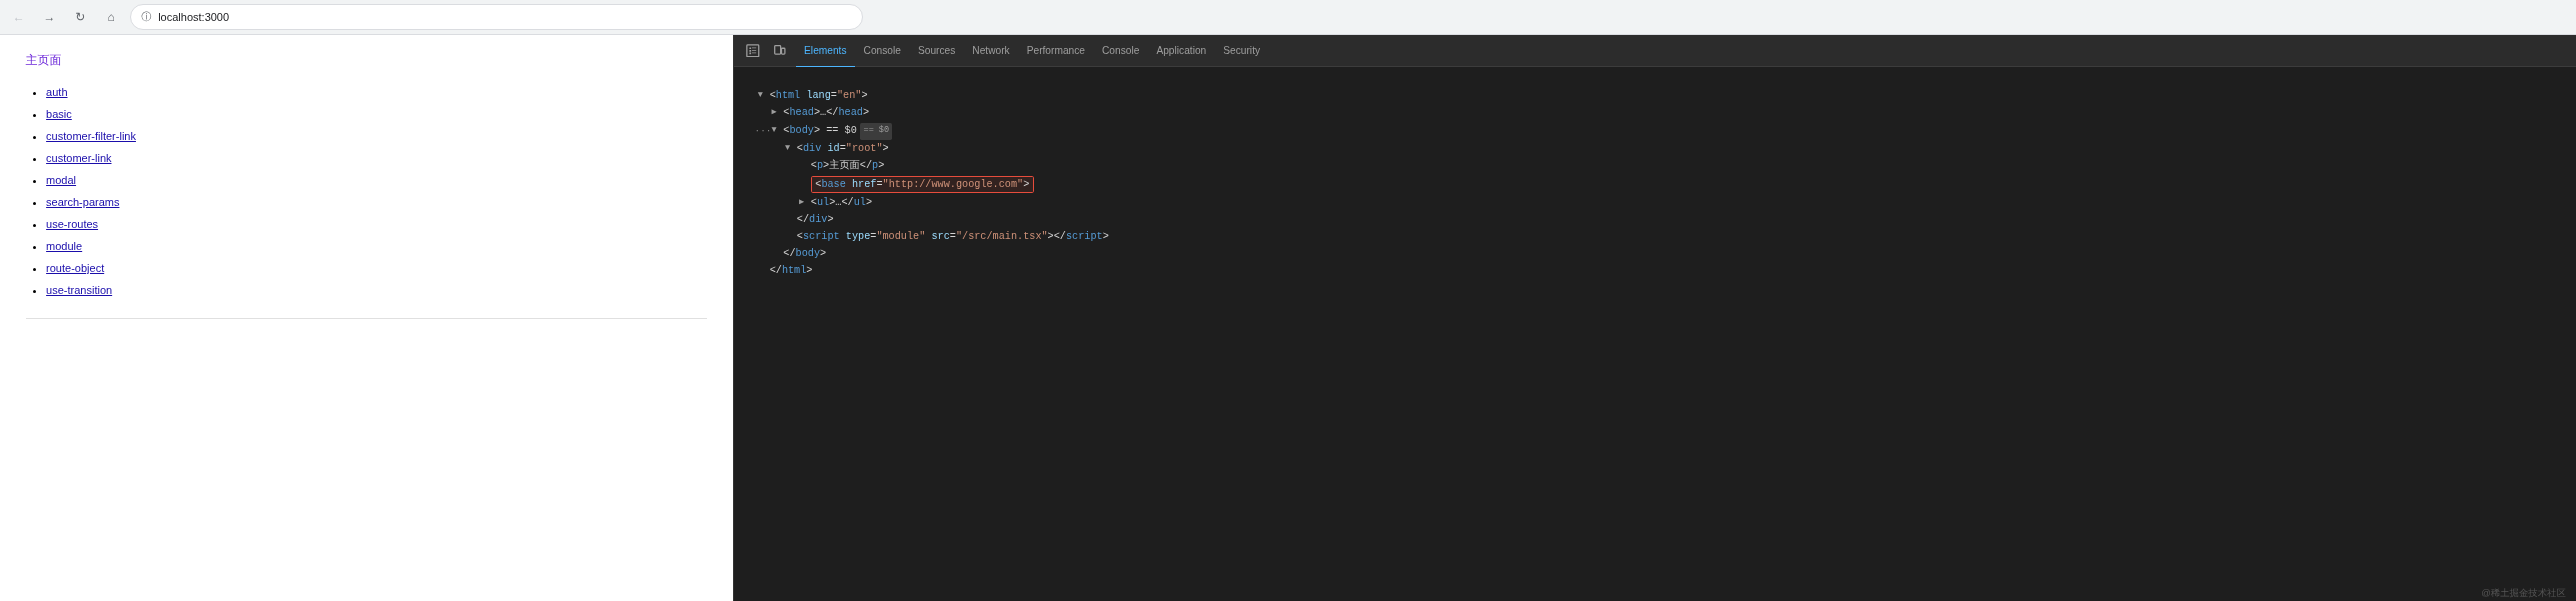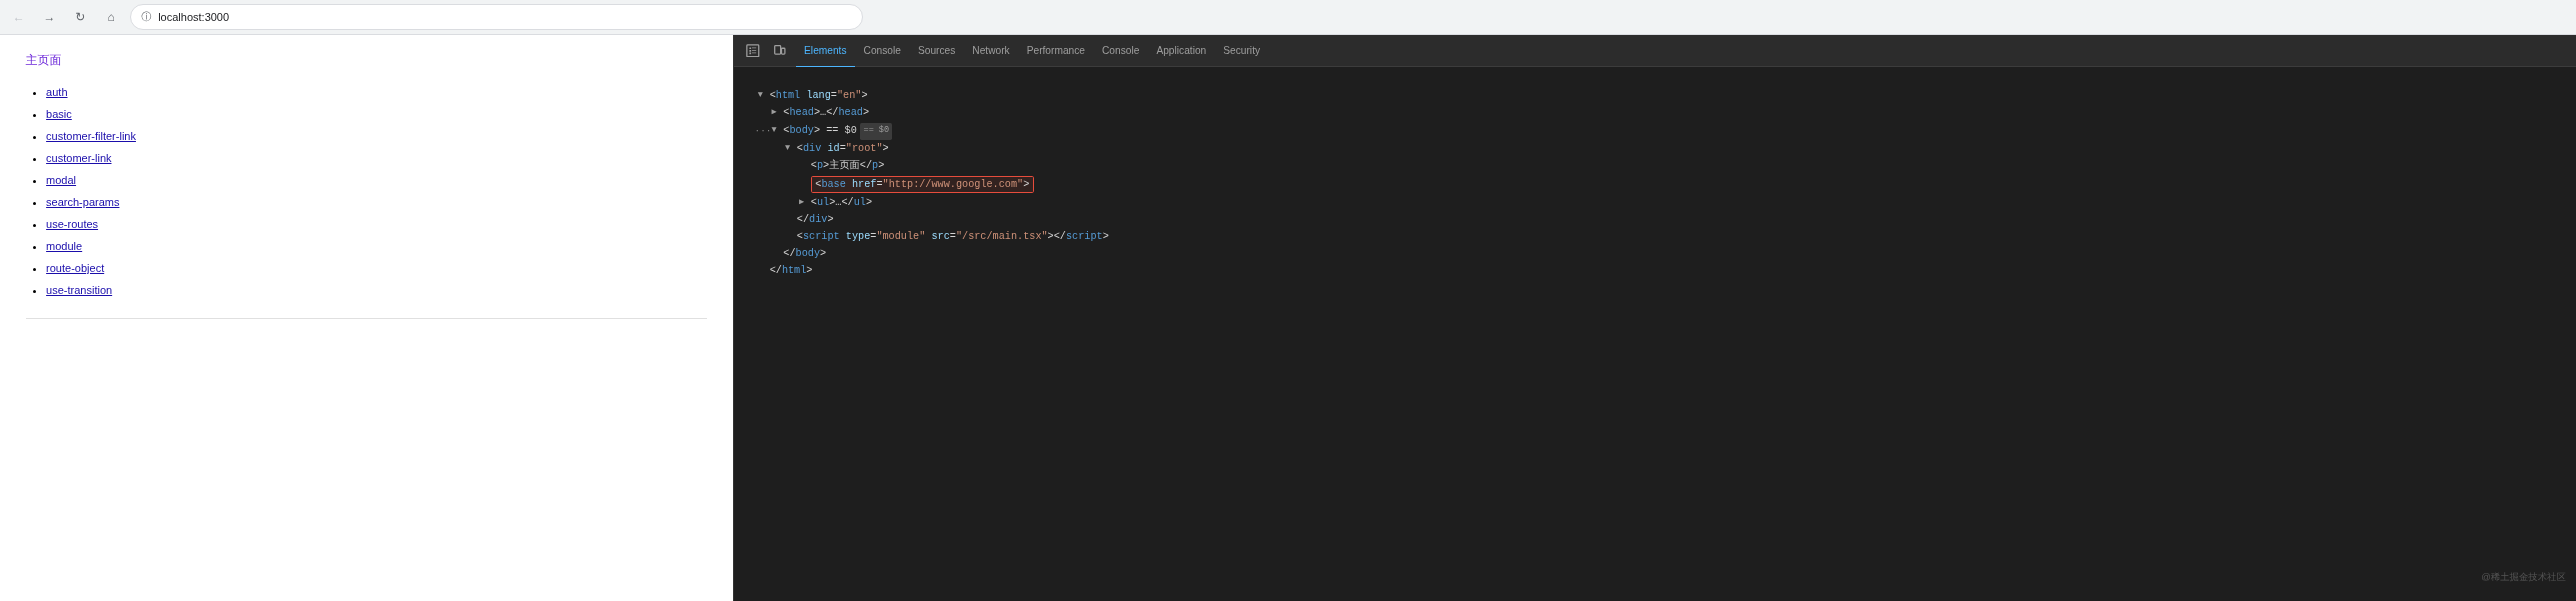--- a/index.html
+++ b/index.html
@@ -45,21 +45,21 @@
     .arrow.right::before { content: '▶'; }
     .arrow.empty { opacity: 0; }
     .tag-color { color: #569cd6; }
     .attr-name { color: #9cdcfe; margin-top: 24px; }
     .attr-value { color: #ce9178; }
     .dollar-badge { background: #3c3c3c; color: #9e9e9e; font-size: 8.5px; padding: 0.9px 3.4px; border-radius: 1.7px; margin-left: 3.4px; }
     .highlighted-line { border: 0.9px solid #e74c3c; border-radius: 1.7px; padding: 0 3.4px; background: rgba(231, 76, 60, 0.1); }
     .devtools-line-marker { color: #5f6368; font-size: 9.4px; width: 13.6px; text-align: right; margin-right: 3.4px; flex-shrink: 0; }
 
     
-    .watermark { position: absolute; bottom: 17px; right: 10.2px; color: #555; font-size: 9.4px; font-family: sans-serif; }
+    .watermark { position: absolute; bottom: 1px; right: 10.2px; color: #555; font-size: 9.4px; font-family: sans-serif; }
   </style>
 </head>
 <body>
 
 <div class="browser-chrome">
   <div class="address-bar-row">
     <button class="nav-btn" disabled="">←</button>
     <button class="nav-btn">→</button>
     <button class="nav-btn">↻</button>
     <button class="nav-btn">⌂</button>

